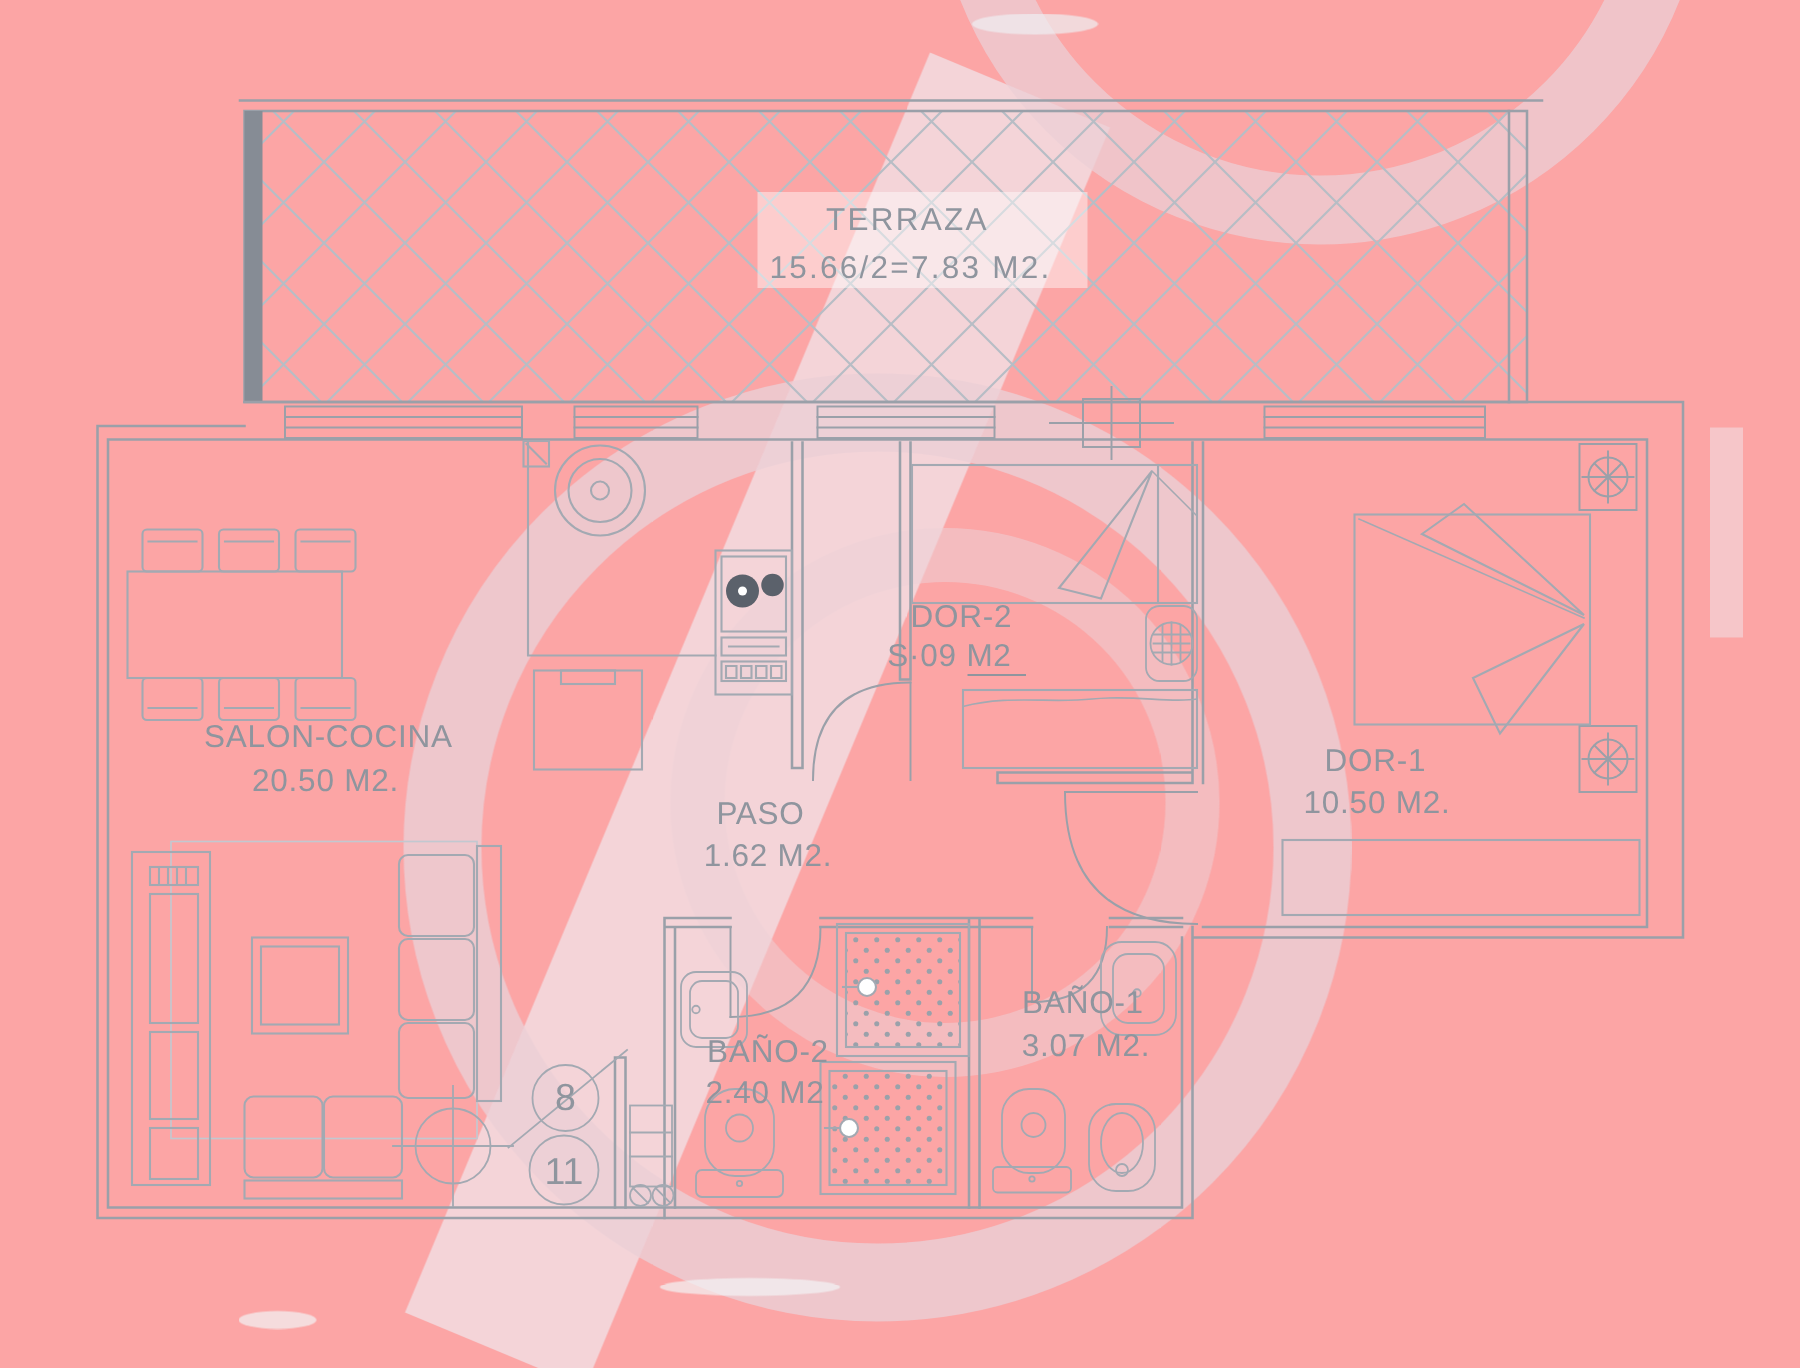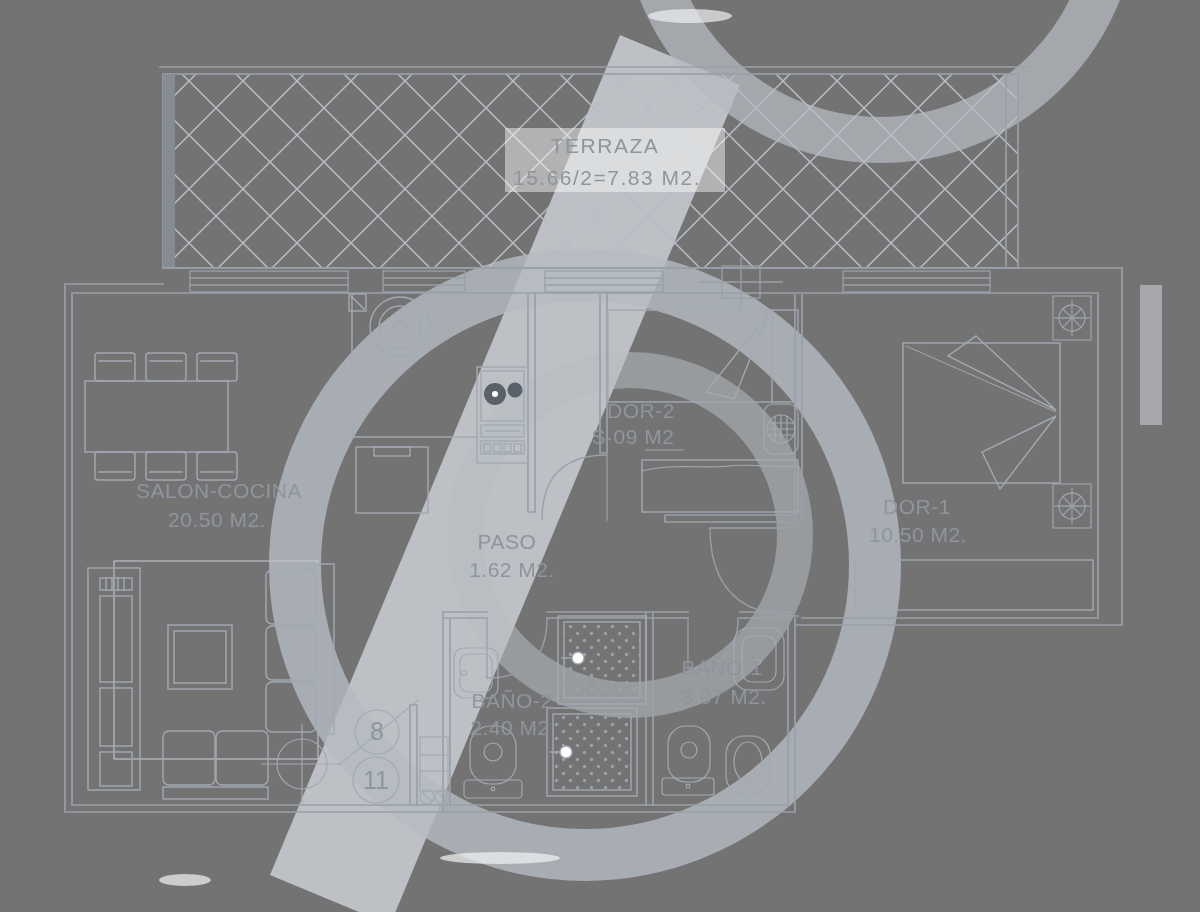--- a/index.html
+++ b/index.html
@@ -1,16 +1,16 @@
 <!DOCTYPE html>
 <html><head>
 <meta charset="utf-8">
 <style>
   html,body{margin:0;padding:0;background:#ffffff;}
-  .canvas{position:relative;width:1200px;height:912px;background:#737373;overflow:hidden;
+  .canvas{position:relative;width:1200px;height:912px;background:#fca5a5;overflow:hidden;
           font-family:"Liberation Sans", sans-serif;}
   svg text{fill:#8f959e;font-family:"Liberation Sans", sans-serif;letter-spacing:.5px;}
   text.big{font-size:21px;}
   text.terr{font-size:21px;letter-spacing:1.5px;}
   text.marker{font-size:25px;letter-spacing:0;}
 </style>
 </head>
 <body>
 
 <div class="canvas">

